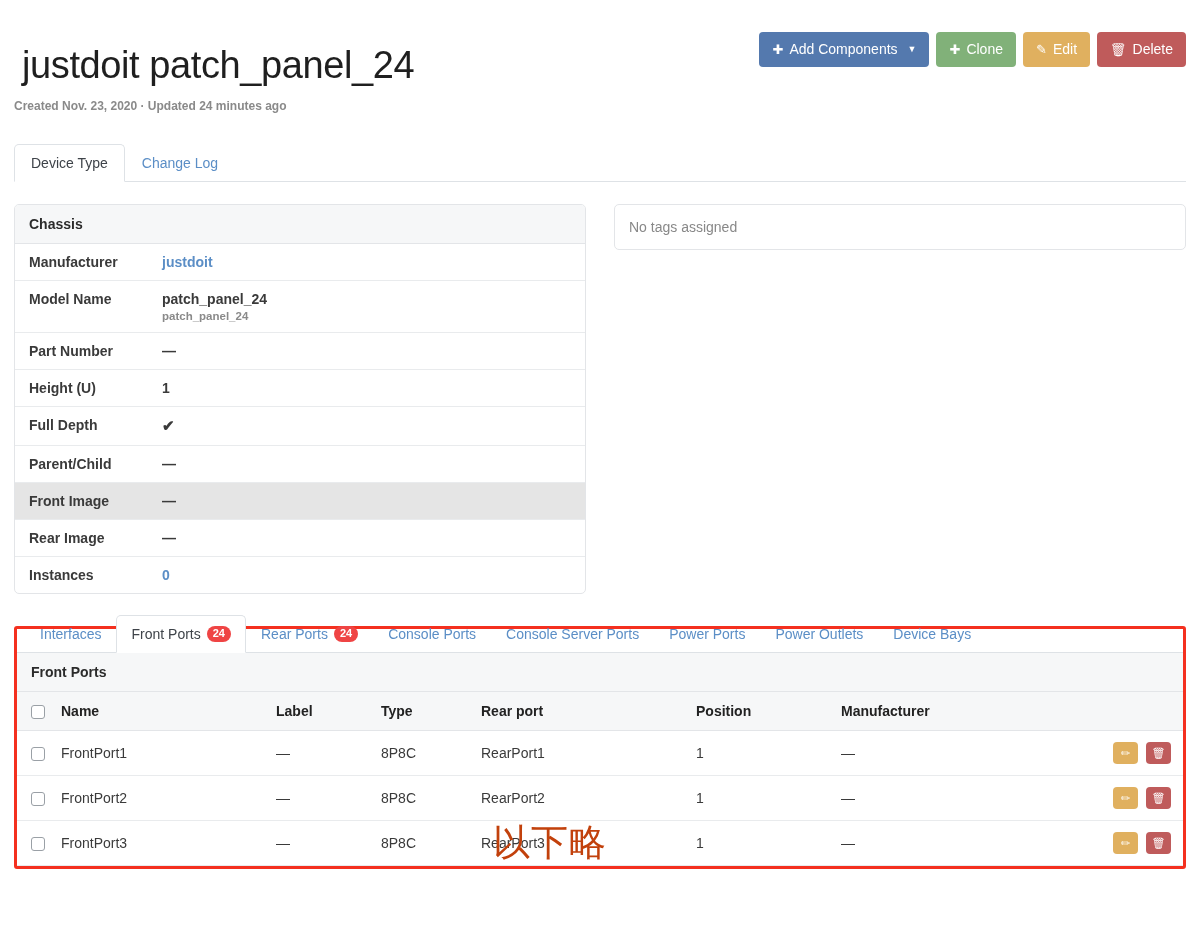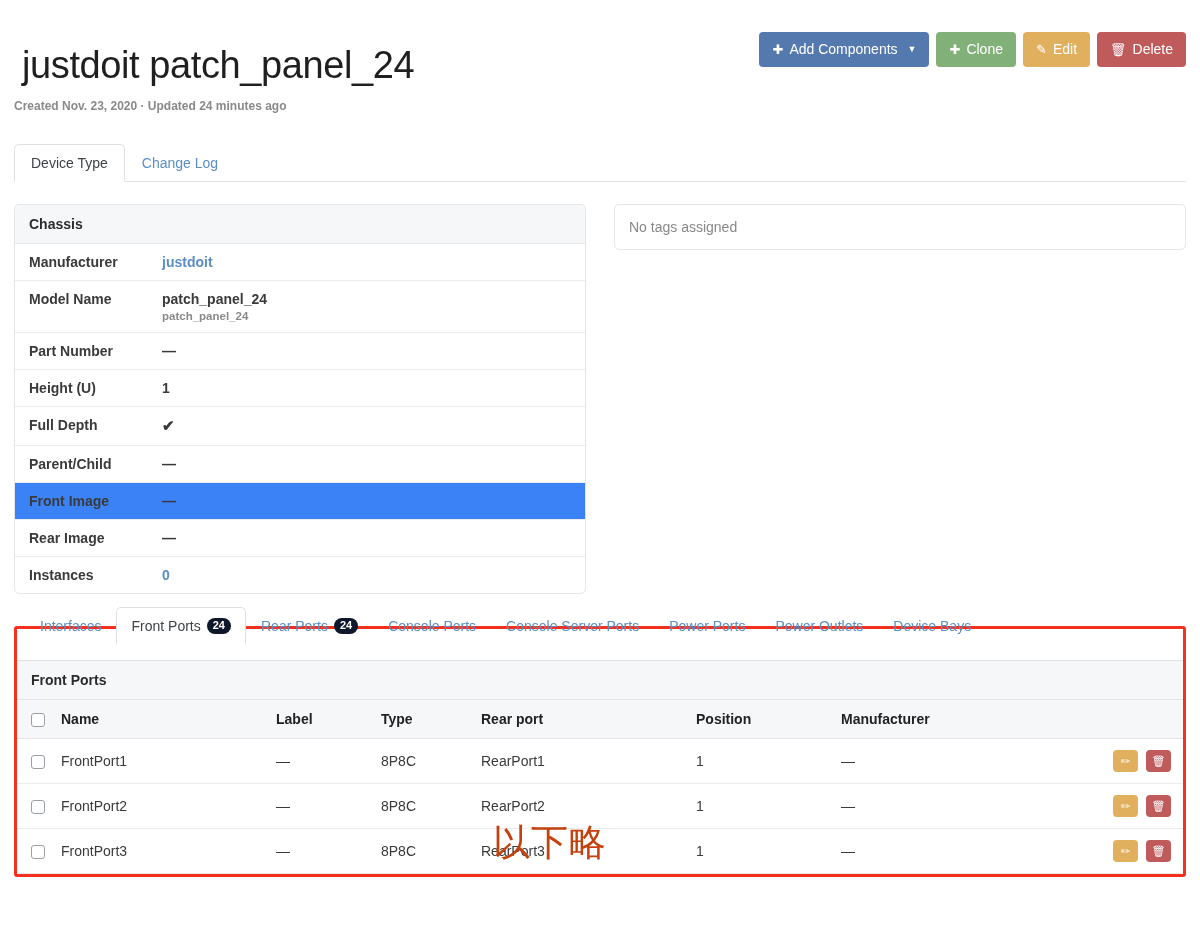--- a/index.html
+++ b/index.html
@@ -71,55 +71,55 @@
   }
   .card-header {
     background: #f6f7f8; border-bottom: 1px solid #e3e5e8;
     padding: 11px 14px; font-size: 14px; font-weight: bold; color: #2b2b2b;
   }
   .card-body { padding: 14px; font-size: 14px; color: #888; }
 
   table.kv { width: 100%; border-collapse: collapse; font-size: 14px; }
   table.kv tr { border-bottom: 1px solid #e9ebed; }
   table.kv tr:last-child { border-bottom: none; }
-  table.kv tr.striped { background: #3b82f6; }
+  table.kv tr.striped { background: #e5e5e5; }
   table.kv td { padding: 10px 14px; vertical-align: top; color: #3a3a3a; font-weight: bold; }
   table.kv td.k { width: 133px; white-space: nowrap; }
   a.link { color: #5b8ec6; text-decoration: none; }
   .muted-dash { color: #6c757d; }
   .sub-small { font-size: 11.5px; color: #8a8a8a; margin-top: 3px; }
   .check { color: #2f6b2f; font-size: 15px; }
 
   
   .components-wrap {
     position: relative;
     margin-top: 10px;
     border: 3px solid #f4301f;
     border-radius: 3px;
     background: #fff;
   }
   .comp-tabs {
     display: flex; align-items: flex-end;
     border-bottom: 1px solid #dee2e6;
-    height: 32px; padding: 0 8px 16px 8px;
+    height: 24px; padding: 0 8px 0 8px;
     list-style: none; margin: 0;
   }
   .comp-tabs li { margin-bottom: -1px; }
   .comp-tabs a {
     display: flex; align-items: center; gap: 6px;
     padding: 9px 14px; font-size: 14px; color: #5b8ec6;
     text-decoration: none; border: 1px solid transparent;
     border-radius: 5px 5px 0 0; white-space: nowrap; line-height: 1.3;
   }
   .comp-tabs a.active {
     color: #3e4349; background: #fff;
     border-color: #dee2e6 #dee2e6 #fff;
   }
   .badge {
-    background: #0f172a; color: #fff;
+    background: #ef4444; color: #fff;
     font-size: 11px; font-weight: bold;
     border-radius: 9px; padding: 2px 6px 3px 6px; line-height: 1;
     min-width: 21px; text-align: center; display: inline-block;
   }
   .panel-title {
     background: #f6f7f8; border-bottom: 1px solid #e3e5e8;
     padding: 11px 14px; font-size: 14px; font-weight: bold; color: #2b2b2b;
   }
   table.ports { width: 100%; border-collapse: collapse; font-size: 14px; }
   table.ports thead th {

